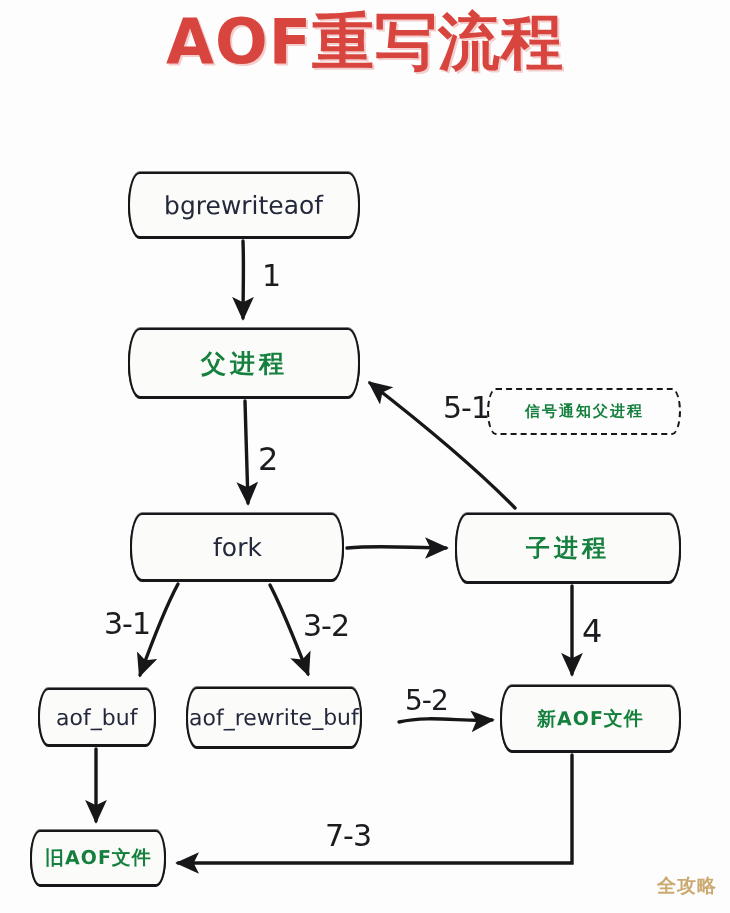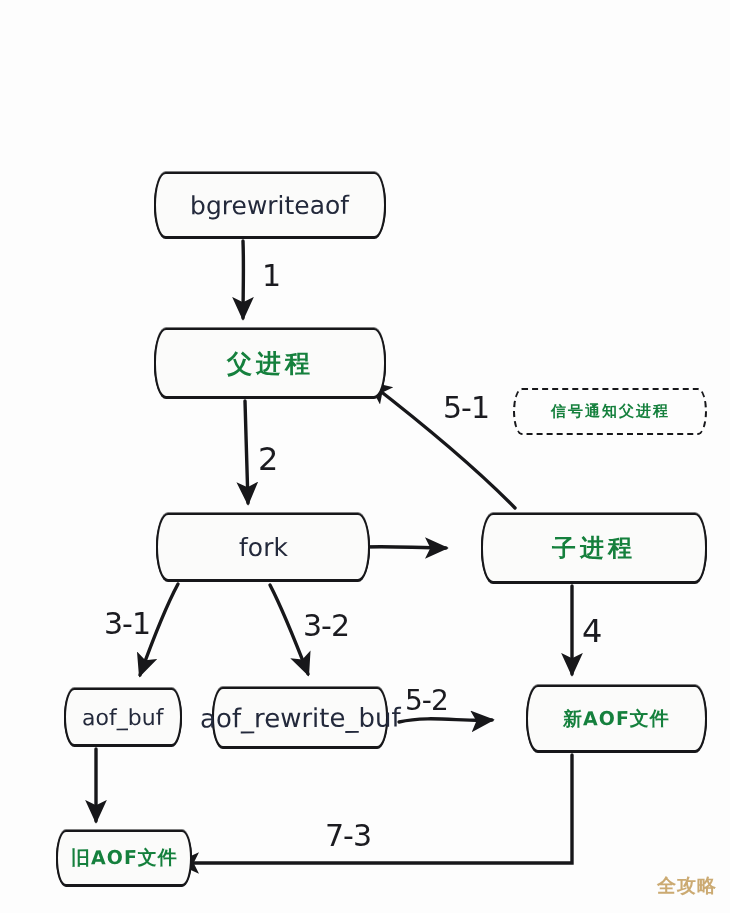--- a/index.html
+++ b/index.html
@@ -38,21 +38,20 @@
     position: absolute;
     box-sizing: border-box;
     background: #fbfbfa;
     display: flex;
     align-items: center;
     justify-content: center;
     color: #1d2433;
     border: 2.6px solid #17171a;
     border-radius: 12px / 34px;
     box-shadow: 0 1px 0 #17171a, 0 -1px 0 rgba(23,23,26,0.55);
-    margin-left: 26px;
   }
   .node .label {
     display: block;
     transform: rotate(-0.25deg);
     white-space: nowrap;
   }
   .node.cn .label {
     font-family: "DejaVu Sans", "Liberation Sans", sans-serif;
     letter-spacing: 4px;
     font-weight: 600;
@@ -71,21 +70,21 @@
   }
 
   
   #node-bgrewriteaof { left:128px; top:172px; width:232px; height:66px; font-size:25px; }
   #node-parent       { left:128px; top:328px; width:232px; height:70px; font-size:25px; }
   #node-fork         { left:130px; top:513px; width:214px; height:68px; font-size:25px; }
   #node-child        { left:455px; top:513px; width:226px; height:70px; font-size:24px;justify-content:center; }
   #node-signal       { left:487px; top:388px; width:194px; height:47px; font-size:15px; }
   #node-signal .label{ letter-spacing:2px; font-weight:700; font-size:15px; }
   #node-aofbuf       { left:38px;  top:688px; width:118px; height:58px; font-size:22px; }
-  #node-rewritebuf   { left:186px; top:687px; width:176px; height:61px; font-size:26px; }
+  #node-rewritebuf   { left:186px; top:687px; width:176px; height:61px; font-size:22px; }
   #node-newaof       { left:500px; top:685px; width:181px; height:67px; font-size:19px; }
   #node-newaof .label{ letter-spacing:1px; }
   #node-oldaof       { left:30px;  top:830px; width:136px; height:56px; font-size:19px; }
   #node-oldaof .label{ letter-spacing:1px; }
 
   
   #arrows {
     position: absolute;
     left: 0; top: 0;
     width: 730px; height: 913px;
@@ -121,20 +120,21 @@
     color: #c9a66b;
     letter-spacing: 1px;
     opacity: 0.95;
   }
 </style>
 </head>
 <body>
 
 <div id="canvas">
 
+  <div id="title">AOF重写流程</div>
 
   <svg id="arrows" viewBox="0 0 730 913" xmlns="http://www.w3.org/2000/svg">
     <defs>
       <marker id="ah" markerWidth="9" markerHeight="9" refX="6.2" refY="3.2" orient="auto" markerUnits="strokeWidth">
         <path d="M0,0 L7,3.2 L0,6.4 L1.6,3.2 z" fill="#17171a"></path>
       </marker>
     </defs>
     <g stroke="#17171a" stroke-width="3.4" fill="none" stroke-linecap="round" marker-end="url(#ah)">
 
       <path d="M243,241 C244,268 243,295 243,318"></path>

